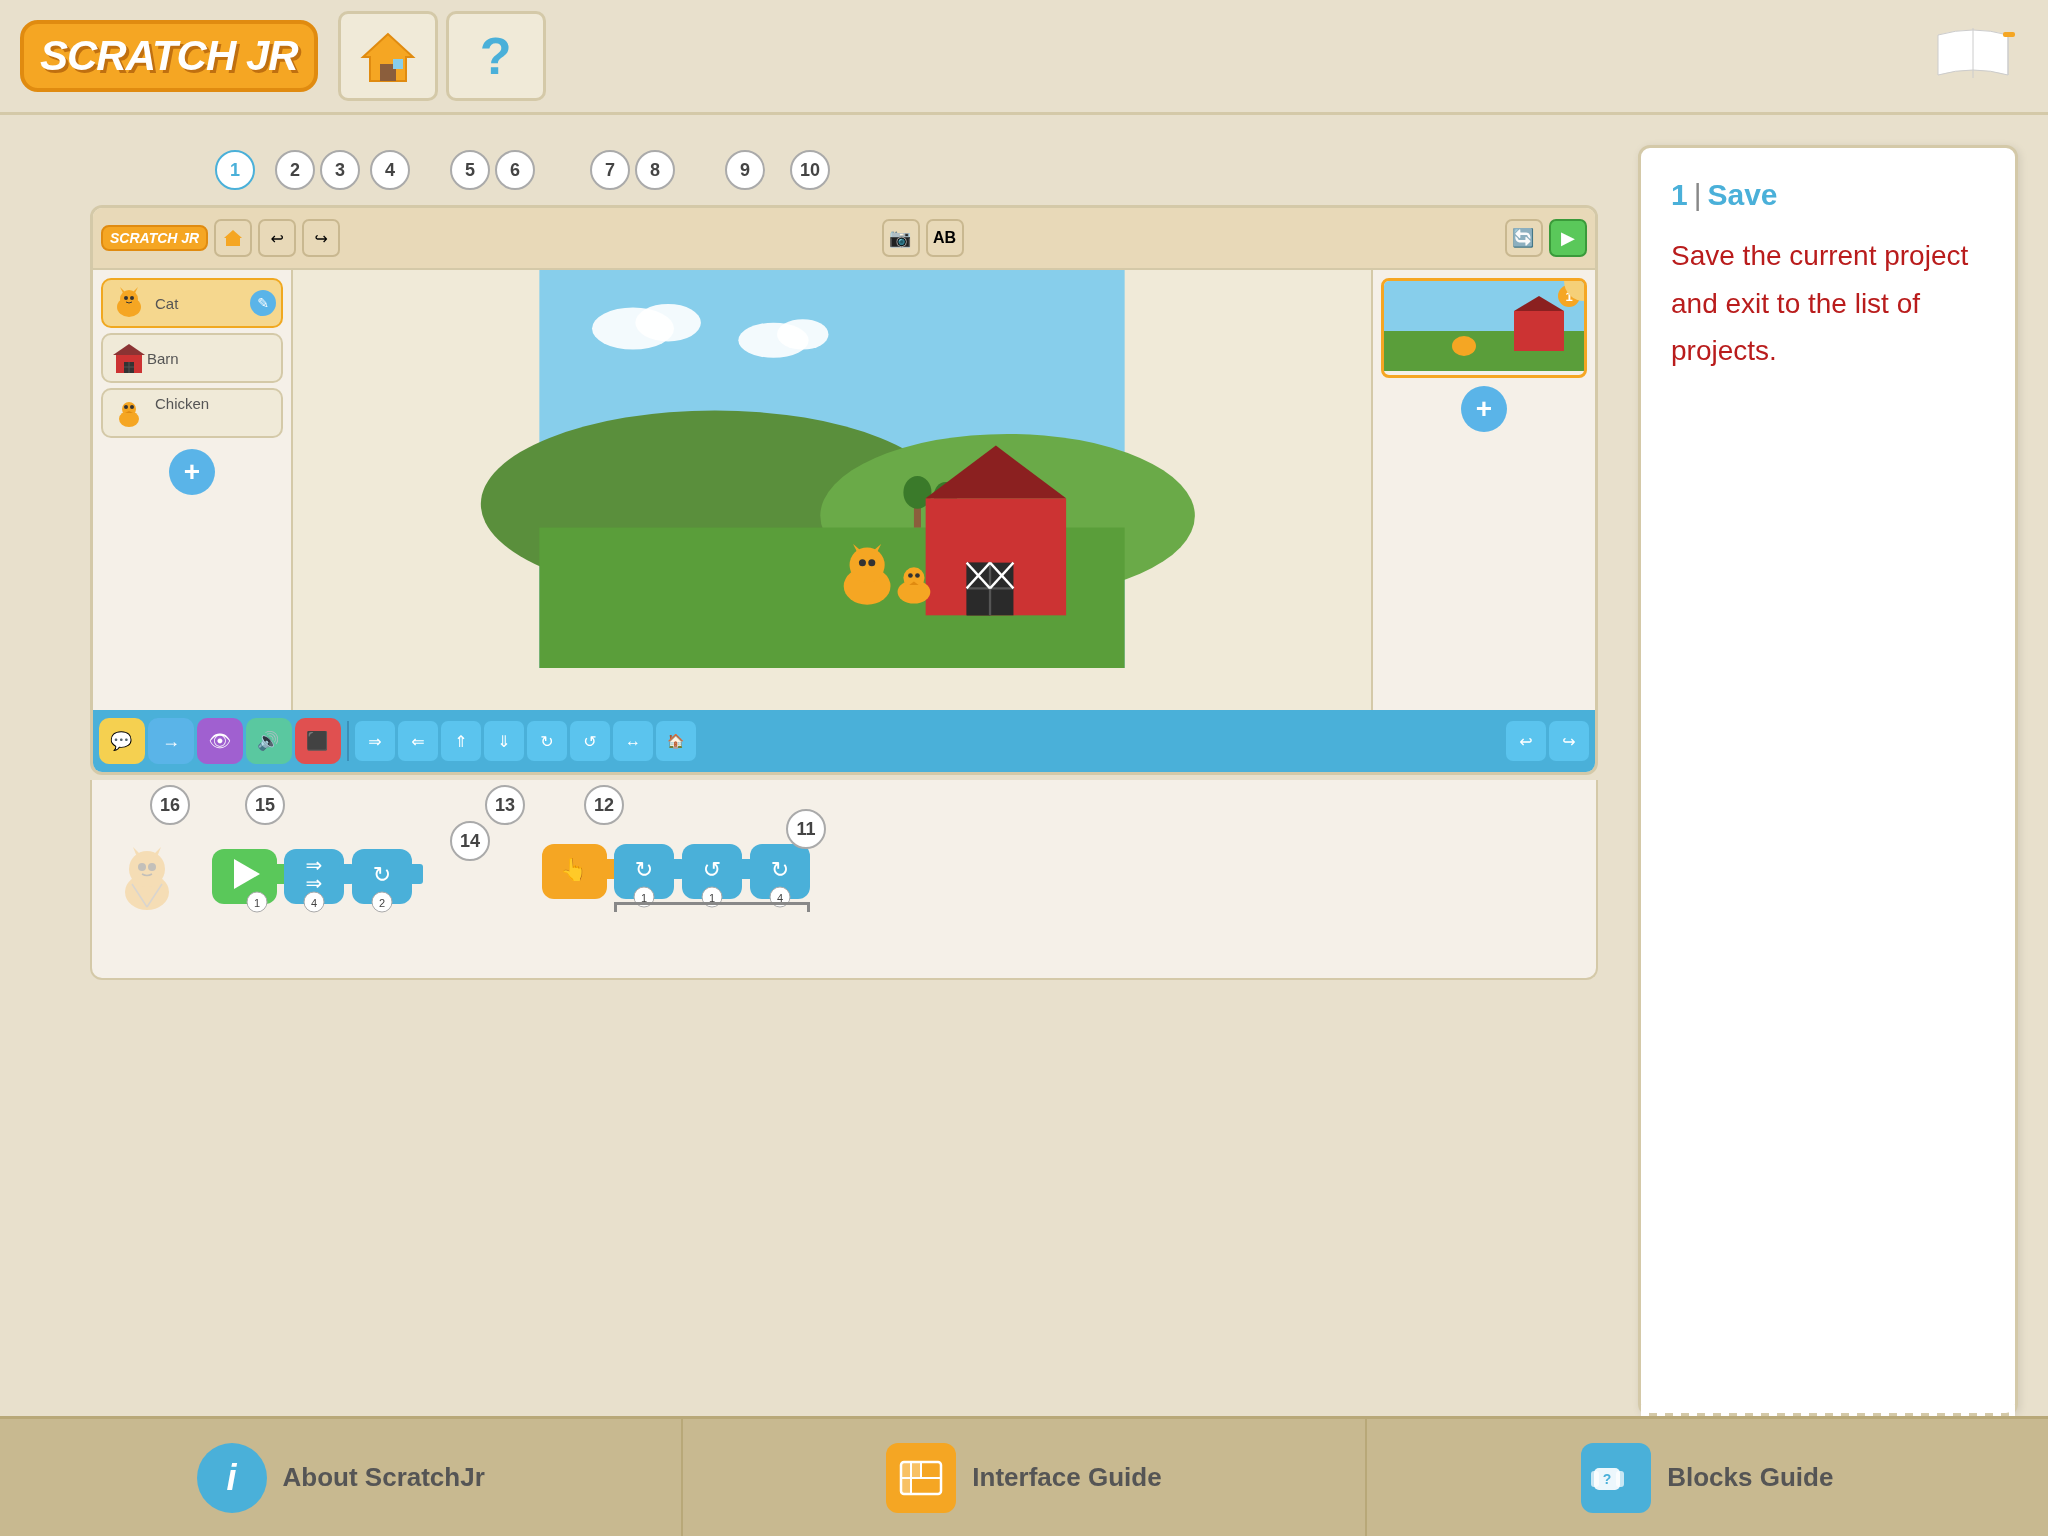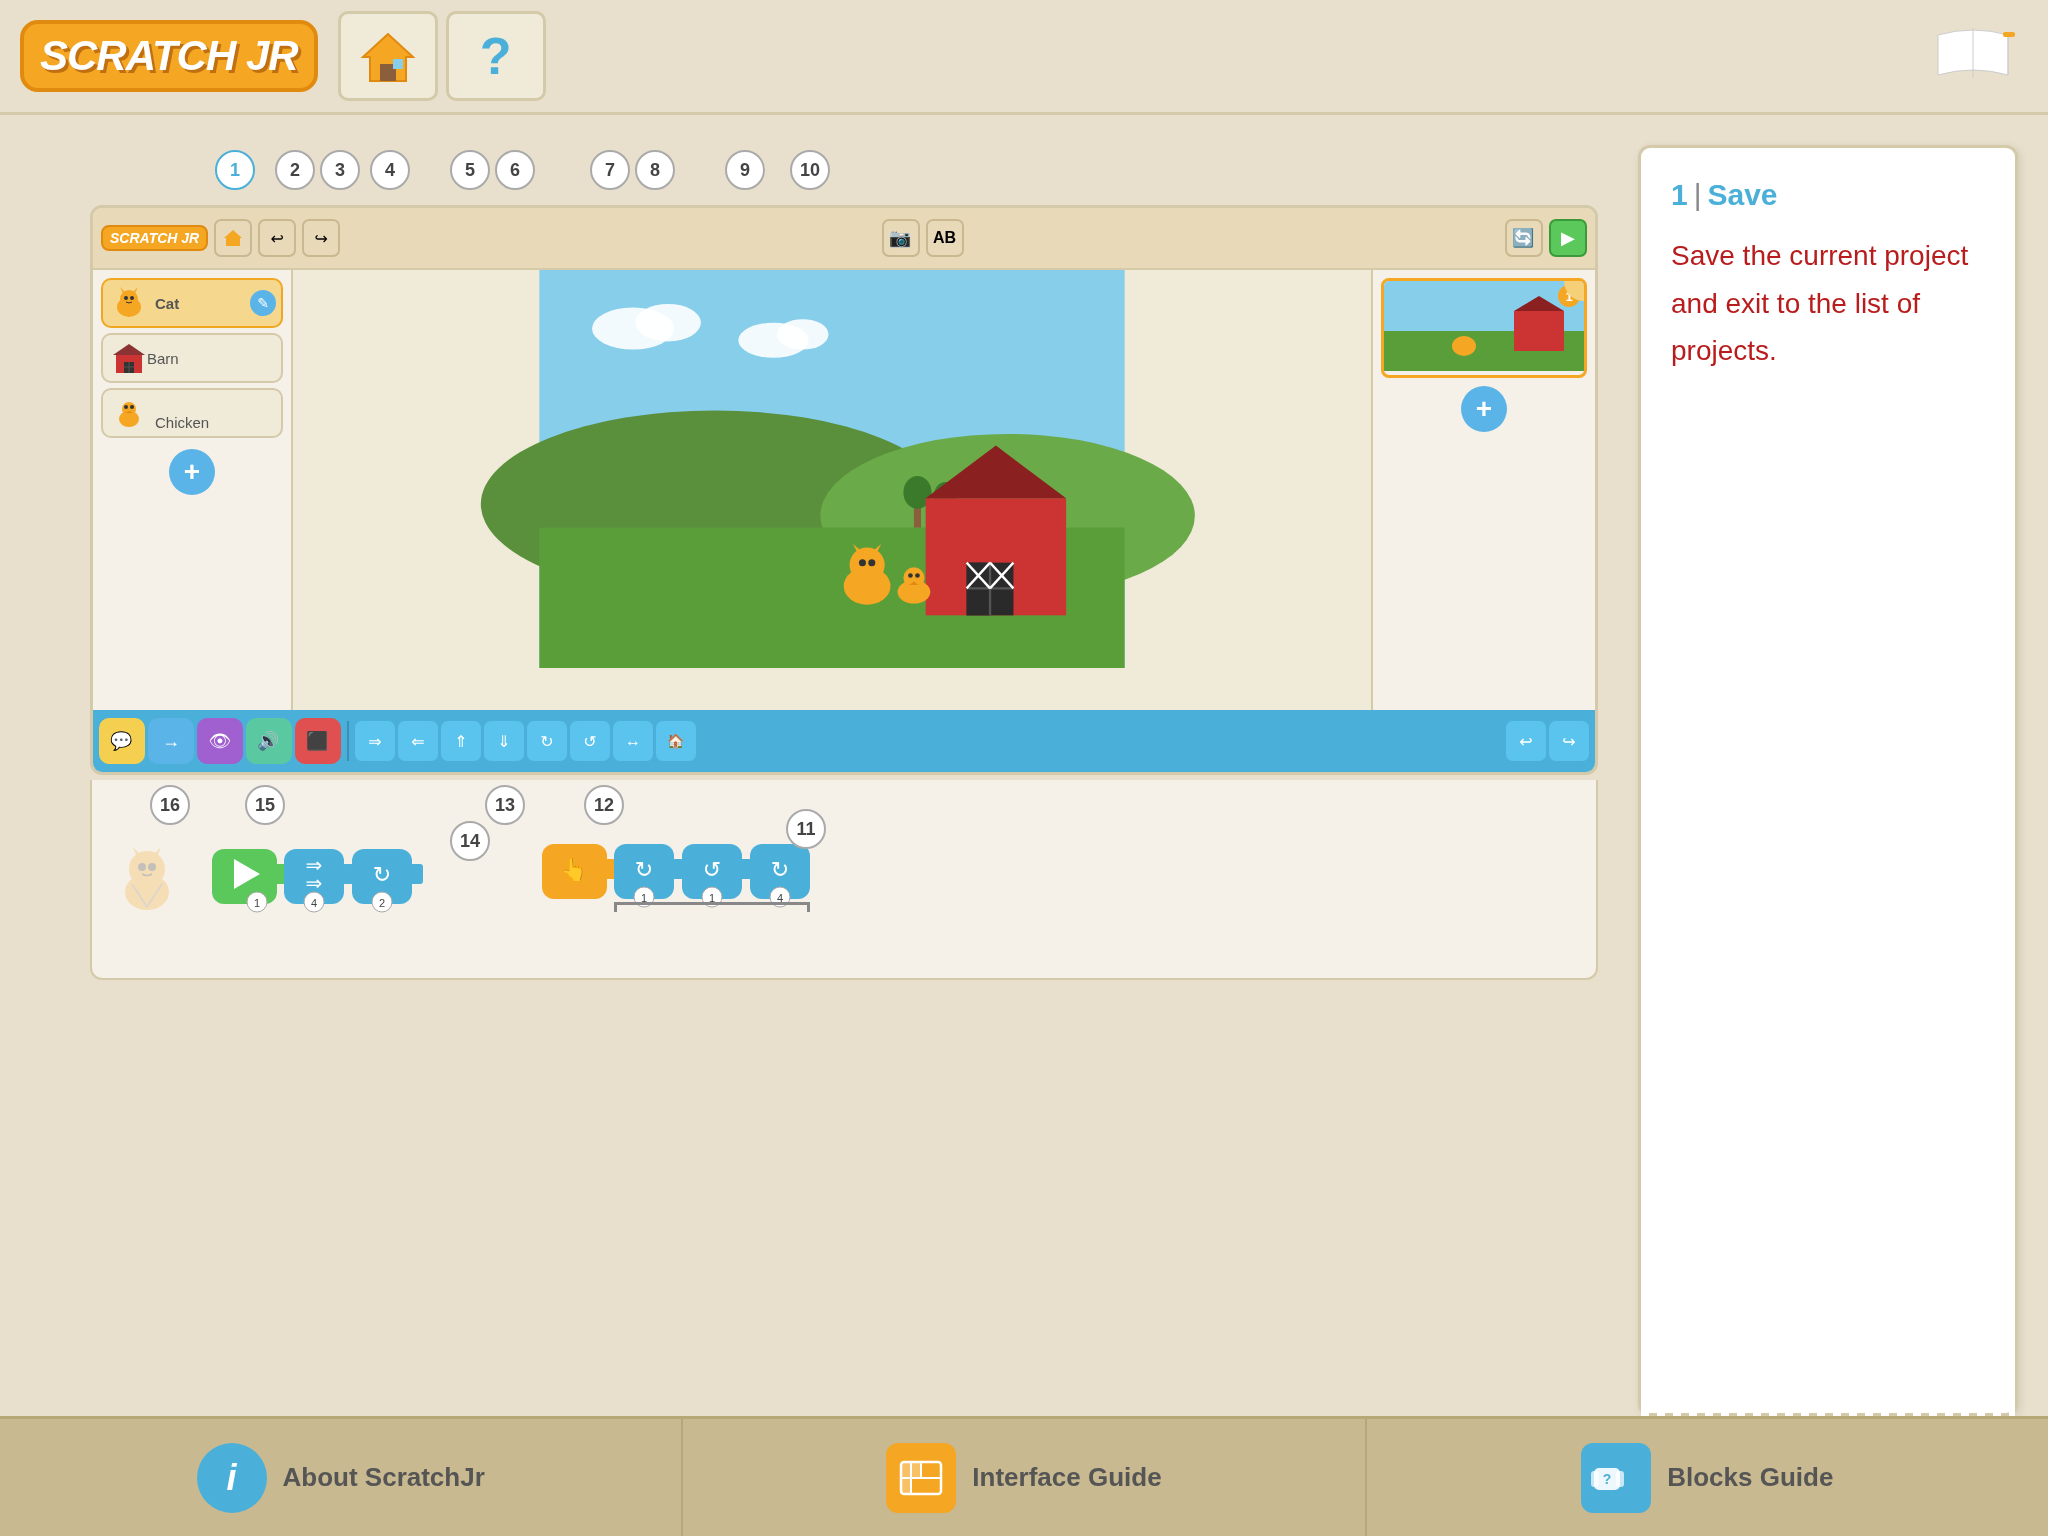--- a/index.html
+++ b/index.html
@@ -262,37 +262,37 @@
         <div style="background:#f5d78e;border-radius:10px;padding:5px 8px;margin-bottom:5px;display:flex;align-items:center;gap:8px;cursor:pointer;border:2px solid #f0a820;position:relative;">
           <svg width="36" height="36" viewBox="0 0 36 36">
             <ellipse cx="18" cy="22" rx="12" ry="10" fill="#f5a623"></ellipse>
             <circle cx="18" cy="14" r="9" fill="#f5a623"></circle>
             <polygon points="12,8 9,2 14,7" fill="#f5a623"></polygon>
             <polygon points="24,8 27,2 22,7" fill="#f5a623"></polygon>
             <circle cx="15" cy="13" r="2" fill="#333"></circle>
             <circle cx="21" cy="13" r="2" fill="#333"></circle>
             <path d="M15,17 Q18,19 21,17" stroke="#333" stroke-width="1" fill="none"></path>
           </svg>
-          <span style="font-size:15px;color:#555;font-weight:bold;">Cat</span>
+          <span style="font-size:15px;color:#555;font-weight:normal;">Cat</span>
           <div style="position:absolute;right:5px;width:26px;height:26px;background:#5ab4e8;border-radius:50%;display:flex;align-items:center;justify-content:center;font-size:14px;color:white;cursor:pointer;">✎</div>
         </div>
 
         <div style="background:#f0ead8;border-radius:10px;padding:5px 8px;margin-bottom:5px;display:flex;align-items:center;cursor:pointer;border:2px solid #d4c9a8;">
           <svg width="36" height="36" viewBox="0 0 36 36">
             <rect x="5" y="15" width="26" height="18" fill="#cc3333"></rect>
             <polygon points="18,4 2,15 34,15" fill="#8b3333"></polygon>
             <rect x="13" y="22" width="10" height="11" fill="#333"></rect>
             <rect x="13" y="22" width="5" height="11" fill="#333"></rect>
             <line x1="18" y1="22" x2="18" y2="33" stroke="#555" stroke-width="1"></line>
             <line x1="13" y1="27" x2="23" y2="27" stroke="#555" stroke-width="1"></line>
           </svg>
           <span style="font-size:15px;color:#555;">Barn</span>
         </div>
 
-        <div style="background:#f0ead8;border-radius:10px;padding:5px 8px;margin-bottom:11px;display:flex;align-items:flex-end;gap:8px;cursor:pointer;border:2px solid #d4c9a8;">
+        <div style="background:#f0ead8;border-radius:10px;padding:5px 8px;margin-bottom:11px;display:flex;align-items:flex-start;gap:8px;cursor:pointer;border:2px solid #d4c9a8;">
           <svg width="36" height="36" viewBox="0 0 36 36">
             <ellipse cx="18" cy="24" rx="10" ry="8" fill="#f5a623"></ellipse>
             <circle cx="18" cy="14" r="7" fill="#f5a623"></circle>
             <polygon points="18,16 14,18 22,18" fill="#e08b10"></polygon>
             <circle cx="15" cy="12" r="2" fill="#333"></circle>
             <circle cx="21" cy="12" r="2" fill="#333"></circle>
           </svg>
           <span style="font-size:15px;color:#555;">Chicken</span>
         </div>
 

